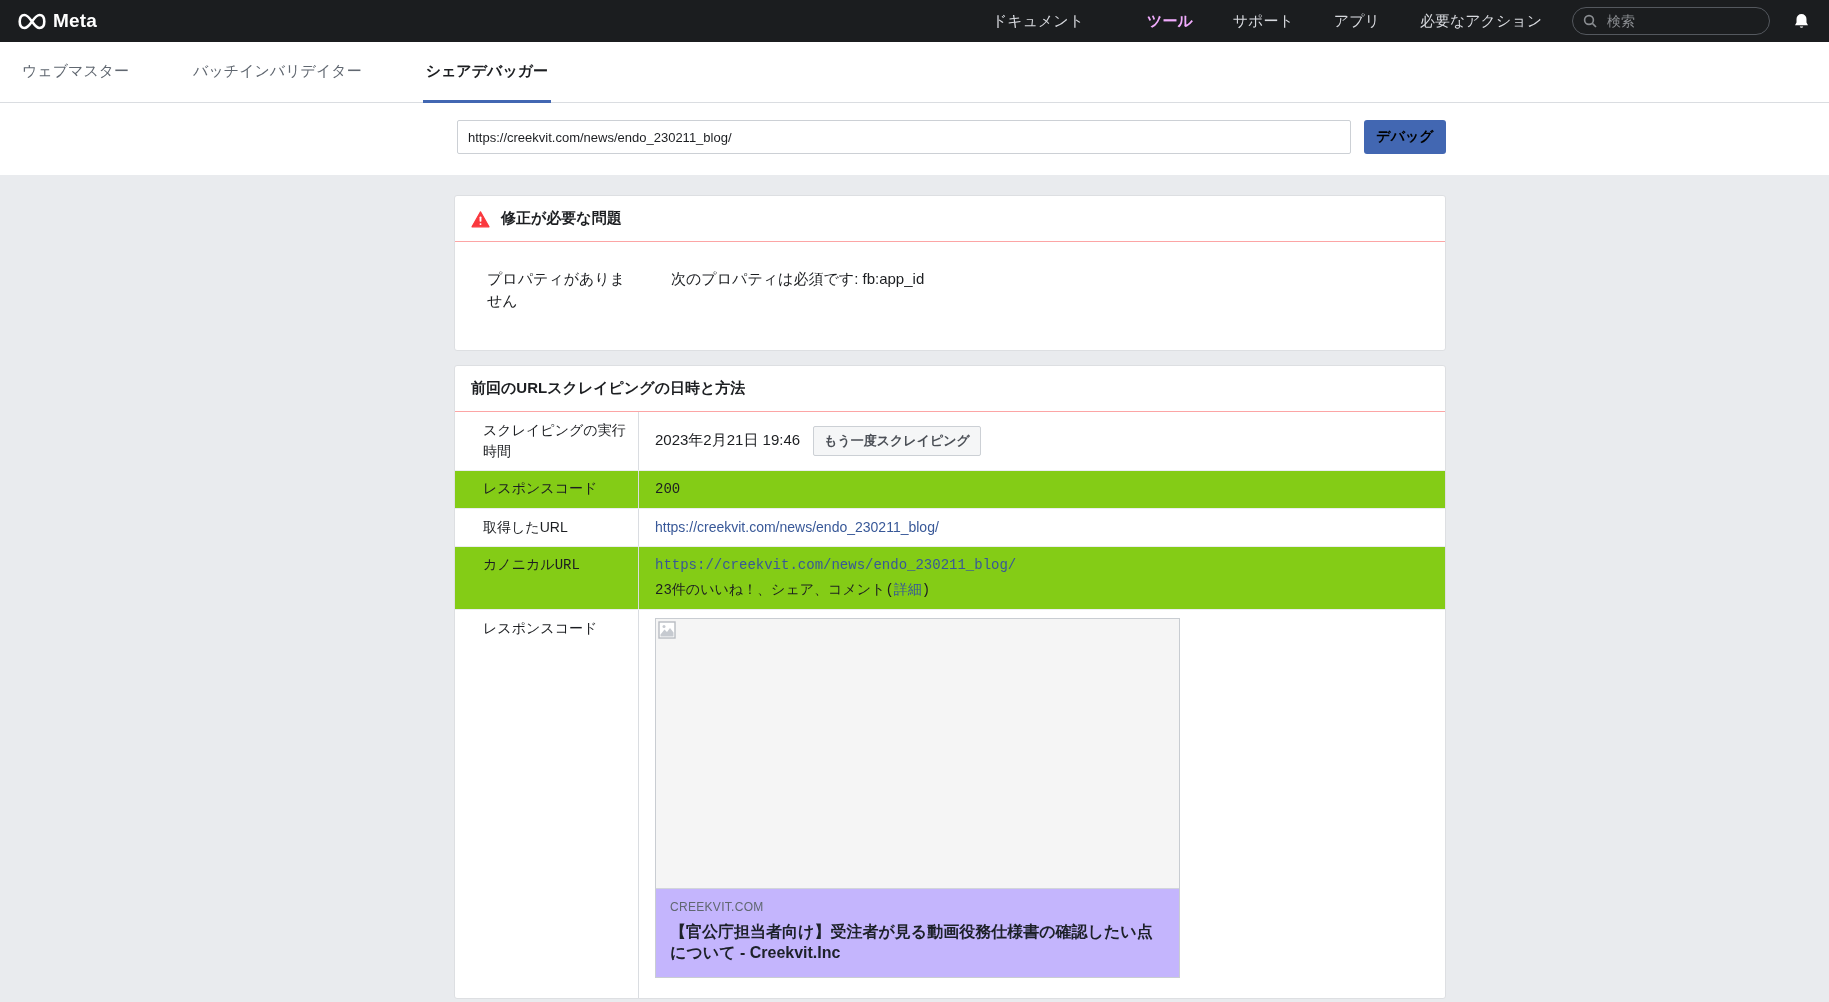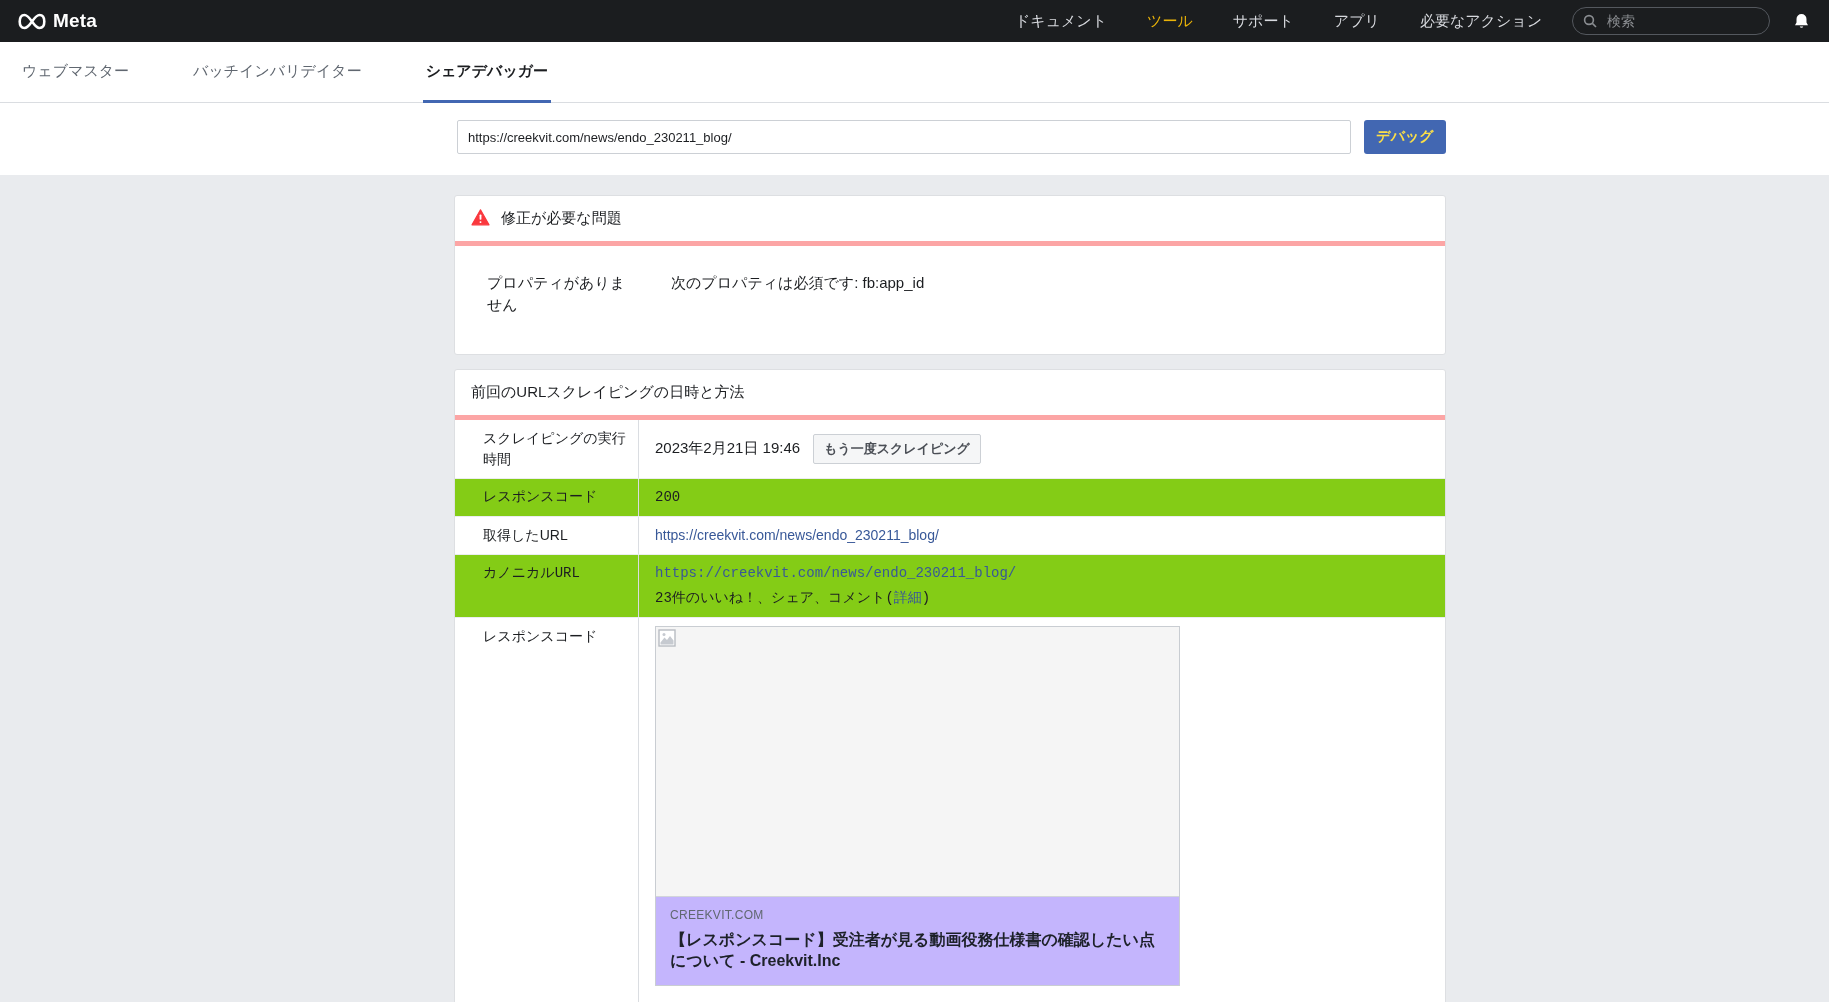--- a/index.html
+++ b/index.html
@@ -13,21 +13,21 @@
   }
 
   
   .navbar {
     height: 42px; background: #1b1d1f; color: #fff;
     display: flex; align-items: center; padding: 0 18px;
   }
   .brand { display: flex; align-items: center; gap: 7px; font-size: 19px; font-weight: bold; letter-spacing: .2px; }
   .nav-links { margin-left: auto; display: flex; align-items: center; gap: 40px; font-size: 15px; color: #d8dadf; }
   .nav-link { cursor: pointer; white-space: nowrap; }
-  .nav-link.active { color: #eab308; font-weight: normal; }
+  .nav-link.active { color: #f0abfc; font-weight: bold; margin-left: 23px; }
   .nav-search {
     margin-left: 30px; width: 198px; height: 28px;
     border: 1px solid #54585e; border-radius: 15px;
     display: flex; align-items: center; gap: 8px; padding: 0 10px;
     background: #1b1d1f;
   }
   .nav-search input {
     background: transparent; border: none; outline: none;
     color: #e4e6eb; font-size: 14px; width: 100%;
     font-family: "Liberation Sans", "DejaVu Sans", sans-serif;
@@ -49,31 +49,31 @@
   .tab.active { color: #1c1e21; font-weight: bold; border-bottom-color: #4267b2; }
 
   
   .url-row { background: #fff; padding: 17px 0 21px 457px; display: flex; gap: 13px; }
   .url-input {
     width: 894px; height: 34px; border: 1px solid #ccd0d5; border-radius: 2px;
     padding: 0 10px; font-size: 13px; color: #1c1e21;
     font-family: "Liberation Sans", "DejaVu Sans", sans-serif;
   }
   .debug-btn {
-    width: 82px; height: 34px; background: #4267b2; color: #fde047; border: none;
+    width: 82px; height: 34px; background: #4267b2; color: #000000; border: none;
     border-radius: 3px; font-size: 14px; font-weight: bold; cursor: pointer;
     font-family: "Liberation Sans", "DejaVu Sans", sans-serif;
   }
 
   
   .main { margin: 20px 0 0 454px; width: 992px; }
   .card { background: #fff; border: 1px solid #dddfe2; border-radius: 3px; margin-bottom: 14px; }
   .card-header {
-    padding: 13px 16px; border-bottom: 5px solid #fca5a5;
-    font-size: 15px; font-weight: normal; display: flex; align-items: flex-start; gap: 11px;
+    padding: 13px 16px; border-bottom: 1px solid #fca5a5;
+    font-size: 15px; font-weight: bold; display: flex; align-items: flex-end; gap: 11px;
   }
 
   
   .warning-row { display: flex; padding: 26px 24px 38px 32px; font-size: 15px; line-height: 1.45; }
   .warning-label { width: 152px; margin-right: 32px; color: #1c1e21; }
   .warning-msg { color: #1c1e21; }
 
   
   .trow { display: flex; border-bottom: 1px solid #ebedf0; font-size: 14px; }
   .trow:last-child { border-bottom: none; }
@@ -214,20 +214,20 @@
             <span class="broken-img">
               <svg width="18" height="18" viewBox="0 0 18 18">
                 <rect x="1" y="1" width="16" height="16" fill="#ffffff" stroke="#b8bcc2" stroke-width="1.4"></rect>
                 <path d="M2.5 13.5 L6.5 8.5 L9 11 L12 7 L15.5 11.5 V15.5 H2.5 Z" fill="#c6cad0"></path>
                 <circle cx="6" cy="5.4" r="1.5" fill="#c6cad0"></circle>
               </svg>
             </span>
           </div>
           <div class="preview-footer">
             <div class="preview-domain">CREEKVIT.COM</div>
-            <div class="preview-title">【レスポンスコード】受注者が見る動画役務仕様書の確認したい点について - Creekvit.Inc</div>
+            <div class="preview-title">【官公庁担当者向け】受注者が見る動画役務仕様書の確認したい点について - Creekvit.Inc</div>
           </div>
         </div>
       </div>
     </div>
   </div>
 
 </div>
 
 </body></html>

